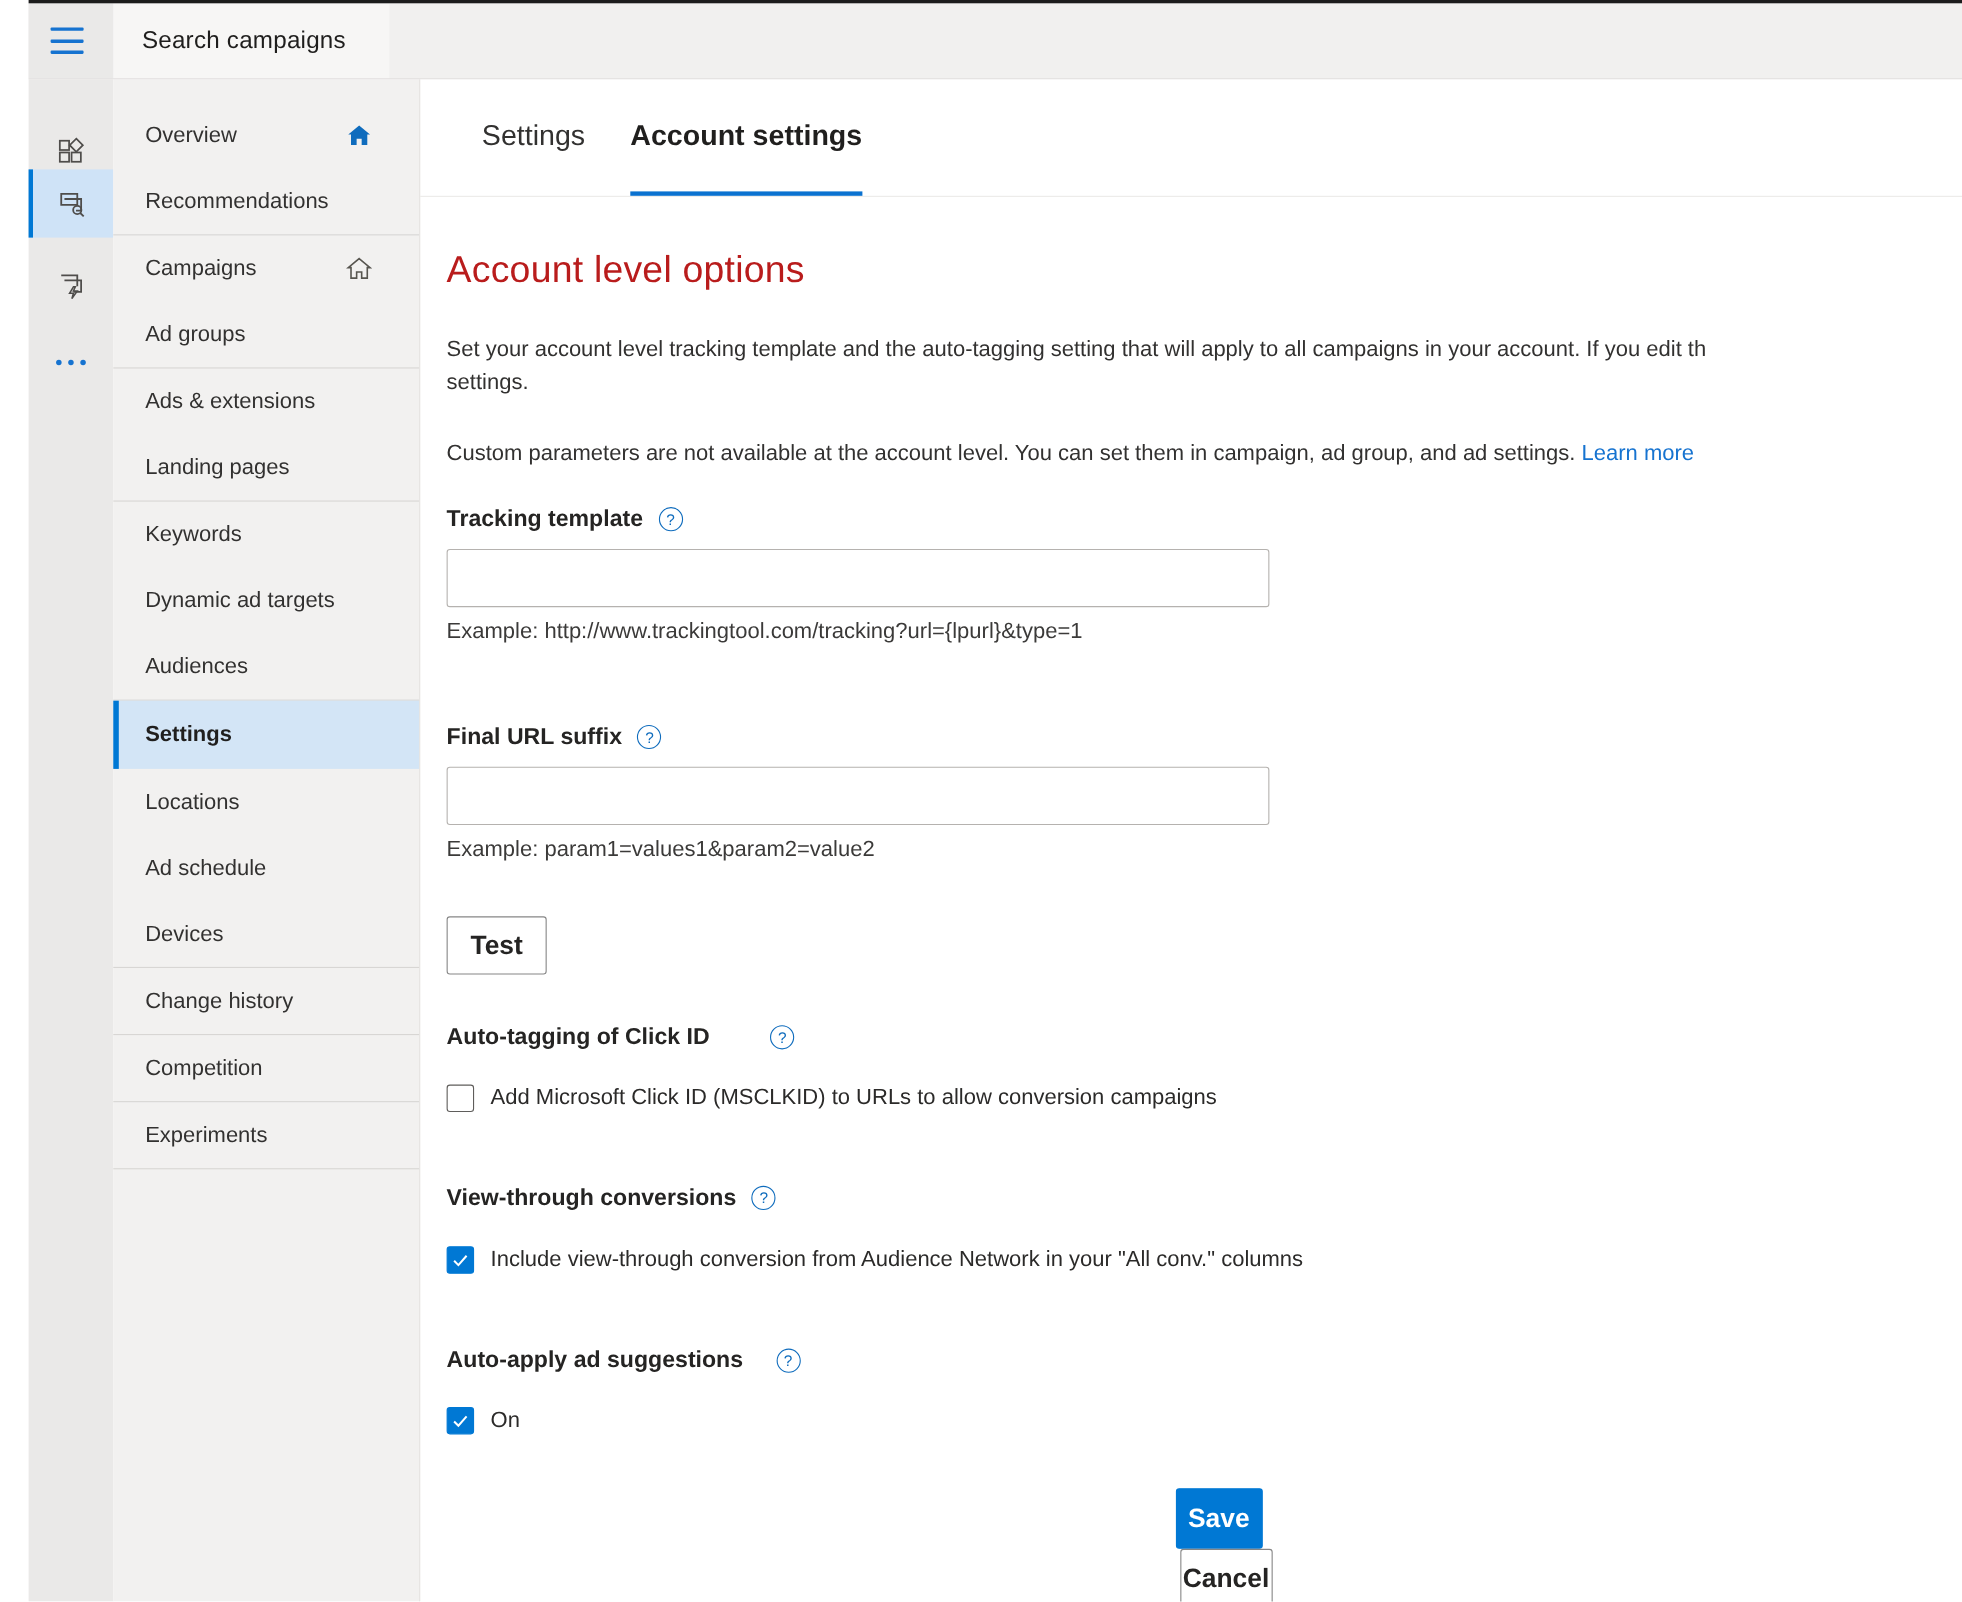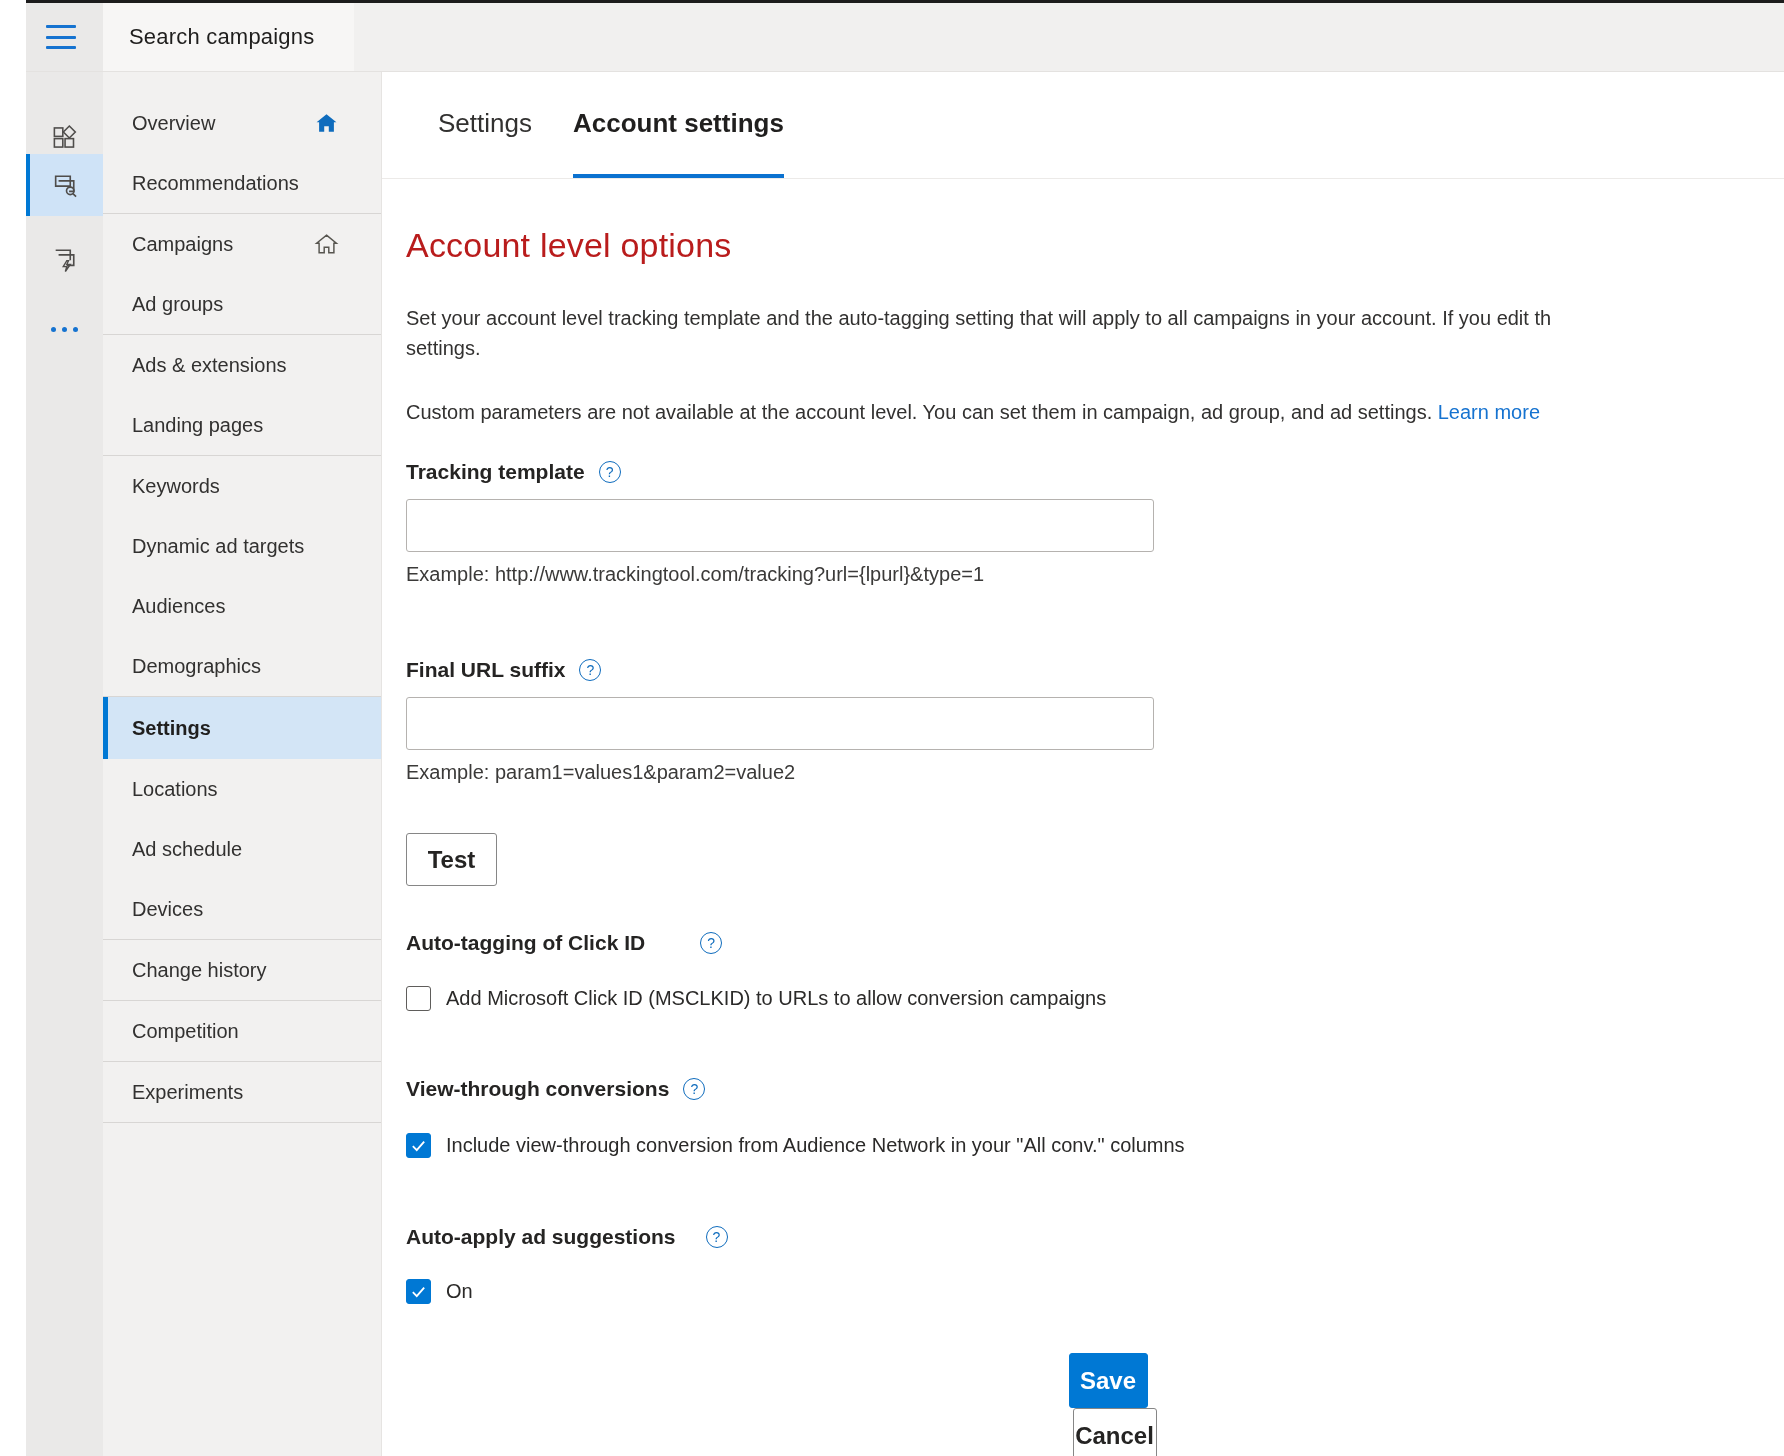--- a/index.html
+++ b/index.html
@@ -154,23 +154,20 @@
     <div class="nav-divider"></div>
     <div class="nav-item">
       <span class="nav-label">Keywords</span>
     </div>
     <div class="nav-item">
       <span class="nav-label">Dynamic ad targets</span>
     </div>
     <div class="nav-item">
       <span class="nav-label">Audiences</span>
     </div>
-    <div class="nav-item">
-      <span class="nav-label">Demographics</span>
-    </div>
     <div class="nav-divider"></div>
     <div class="nav-item selected">
       <span class="nav-label">Settings</span>
     </div>
     <div class="nav-item">
       <span class="nav-label">Locations</span>
     </div>
     <div class="nav-item">
       <span class="nav-label">Ad schedule</span>
     </div>

